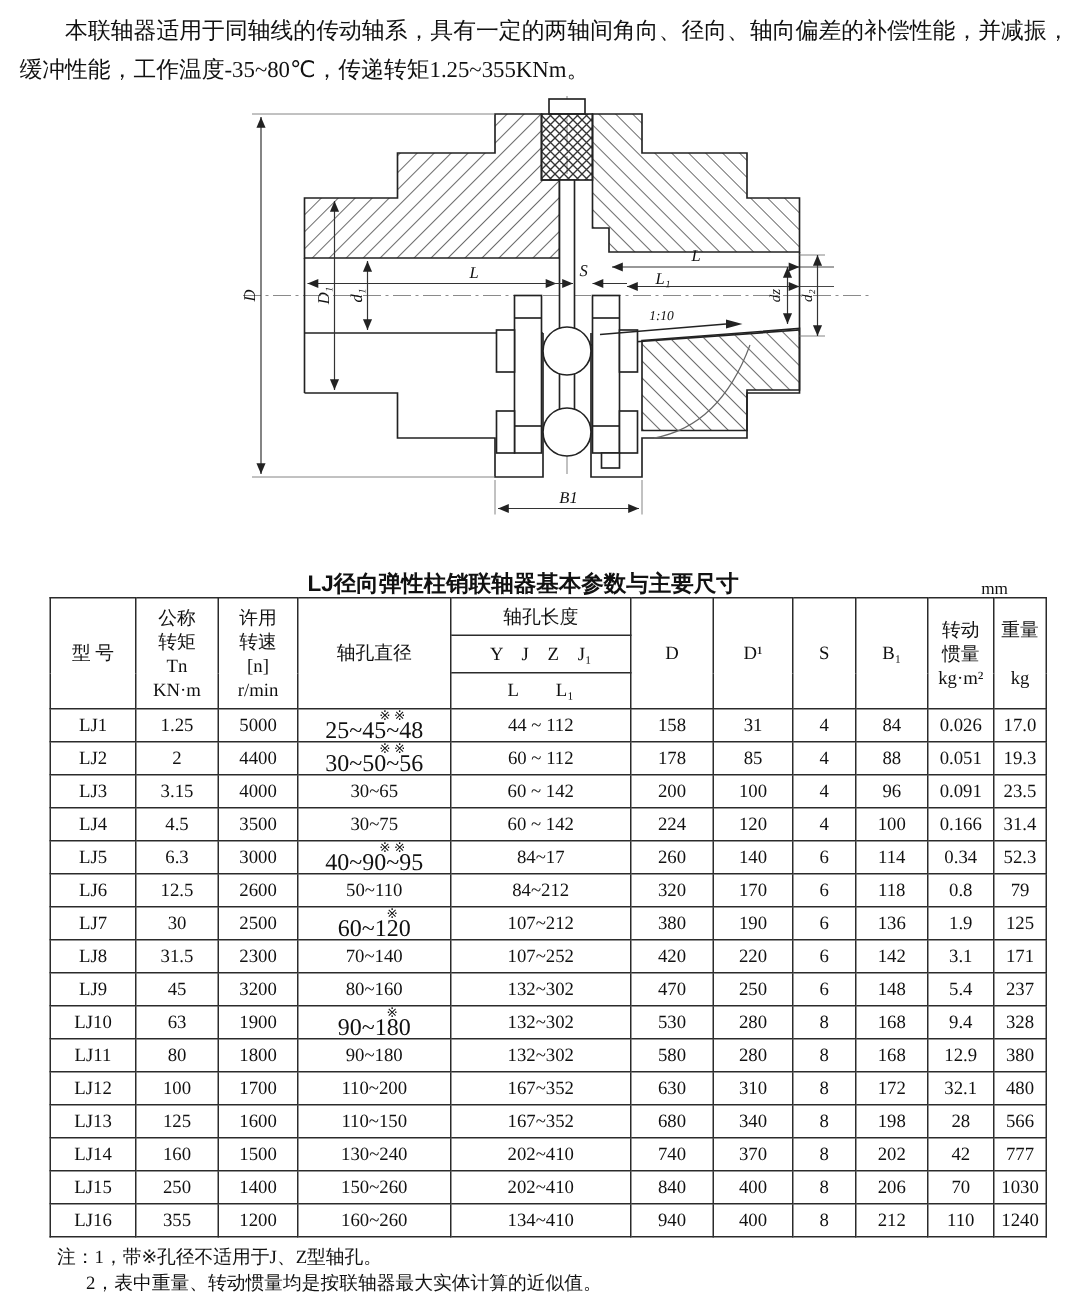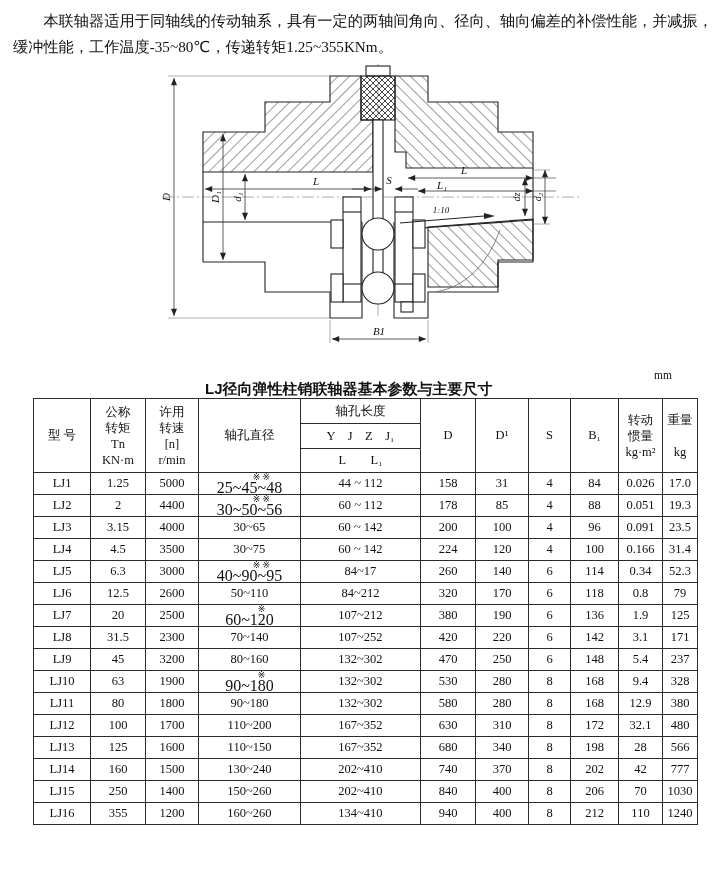--- a/index.html
+++ b/index.html
@@ -12,21 +12,21 @@
   .diagram-wrap{position:relative;height:290px;margin-top:2px;}
   .diagram-wrap svg{position:absolute;left:148px;top:0;}
   svg text{font-family:"Liberation Serif","DejaVu Sans",serif;font-style:italic;
            fill:#111;font-size:11px;}
   svg text.small{font-size:10px;}
   svg text.tiny{font-size:9px;}
 
   .caption{position:relative;height:28px;margin-top:12px;}
   .caption-title{position:absolute;left:205px;top:16px;font-size:15px;font-weight:bold;
                  font-family:"Liberation Sans","DejaVu Sans",sans-serif;}
-  .caption-unit{position:absolute;right:54px;top:5px;font-size:11.5px;}
+  .caption-unit{position:absolute;right:54px;top:23px;font-size:11.5px;}
 
   table.params{border-collapse:collapse;table-layout:fixed;width:664px;
                margin:6px 0 0 33px;border:1.5px solid #2b2b2b;}
   table.params th,table.params td{border:1px solid #2b2b2b;text-align:center;
                vertical-align:middle;padding:0;font-weight:normal;font-size:12.5px;
                overflow:hidden;}
   tr.hrow{height:25px;}
   tr.drow{height:22px;}
   .pre{white-space:pre-line;line-height:16px;font-size:12px;}
   .prex{white-space:pre;}
@@ -264,21 +264,21 @@
         <td class="len-cell">84~212</td>
         <td>320</td>
         <td>170</td>
         <td>6</td>
         <td>118</td>
         <td>0.8</td>
         <td>79</td>
       </tr>
       <tr class="drow">
         <td>LJ7</td>
-        <td>20</td>
+        <td>30</td>
         <td>2500</td>
         <td>
           <div class="marks">※</div>
           <div class="bore-val">60~120</div>
         </td>
         <td class="len-cell">107~212</td>
         <td>380</td>
         <td>190</td>
         <td>6</td>
         <td>136</td>
@@ -402,13 +402,15 @@
         <td>400</td>
         <td>8</td>
         <td>212</td>
         <td>110</td>
         <td>1240</td>
       </tr>
     </tbody>
 </table>
 
 <div class="notes">
+  <div class="n1">注：1，带※孔径不适用于J、Z型轴孔。</div>
+  <div class="n2">2，表中重量、转动惯量均是按联轴器最大实体计算的近似值。</div>
 </div>
 
 </body></html>

